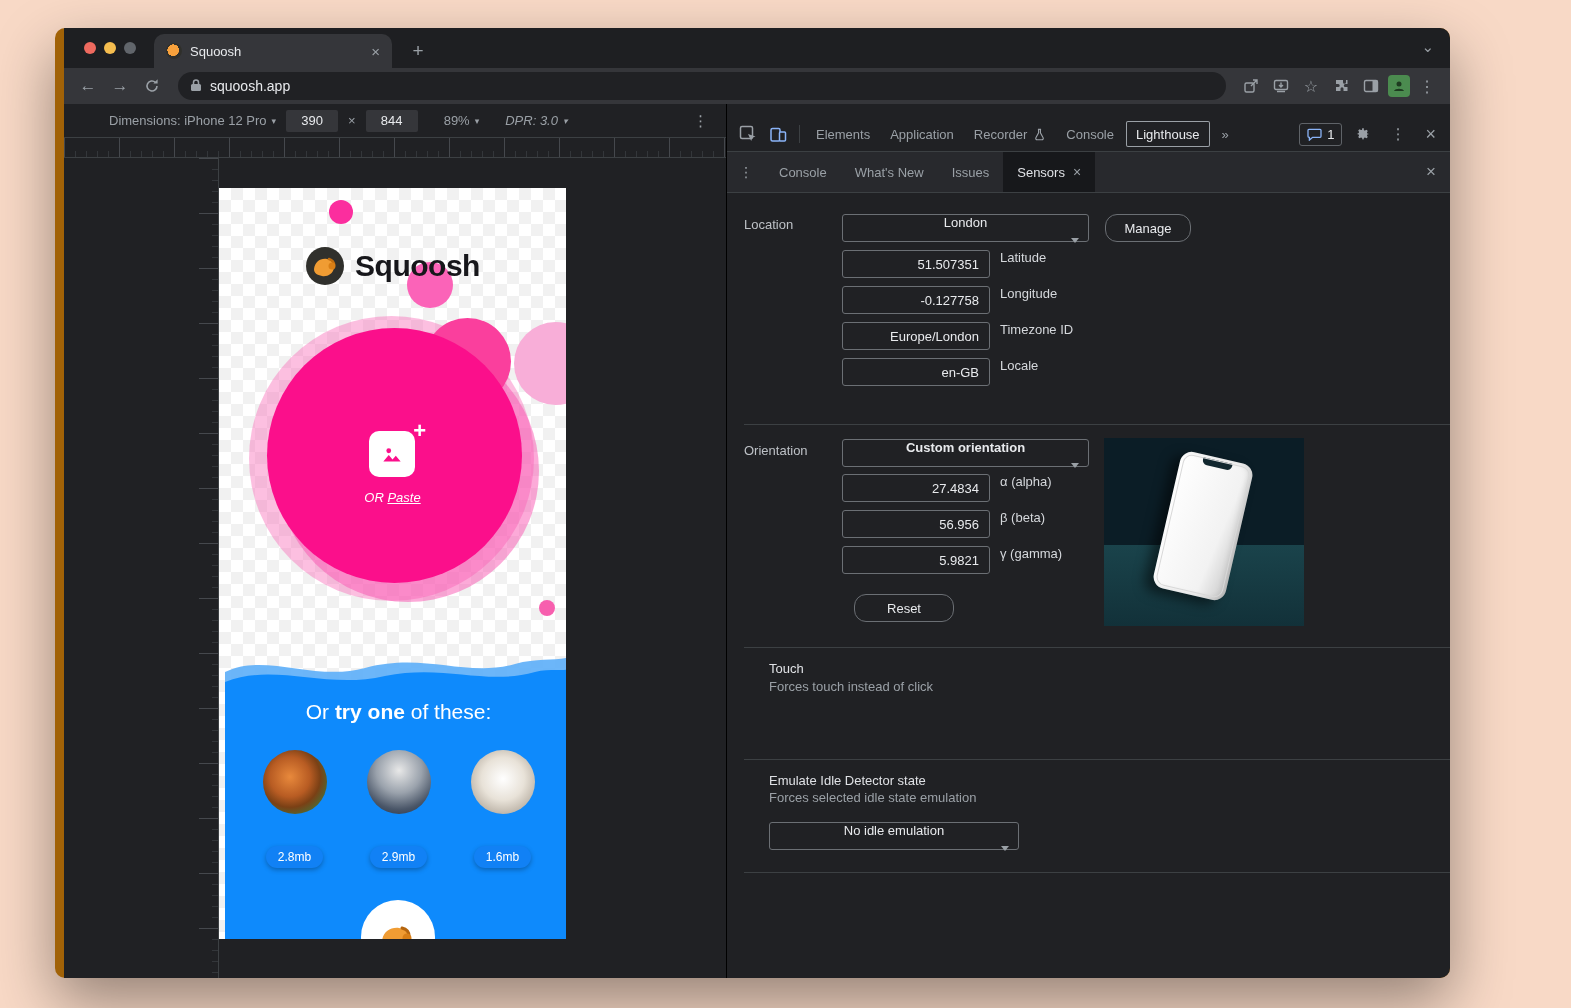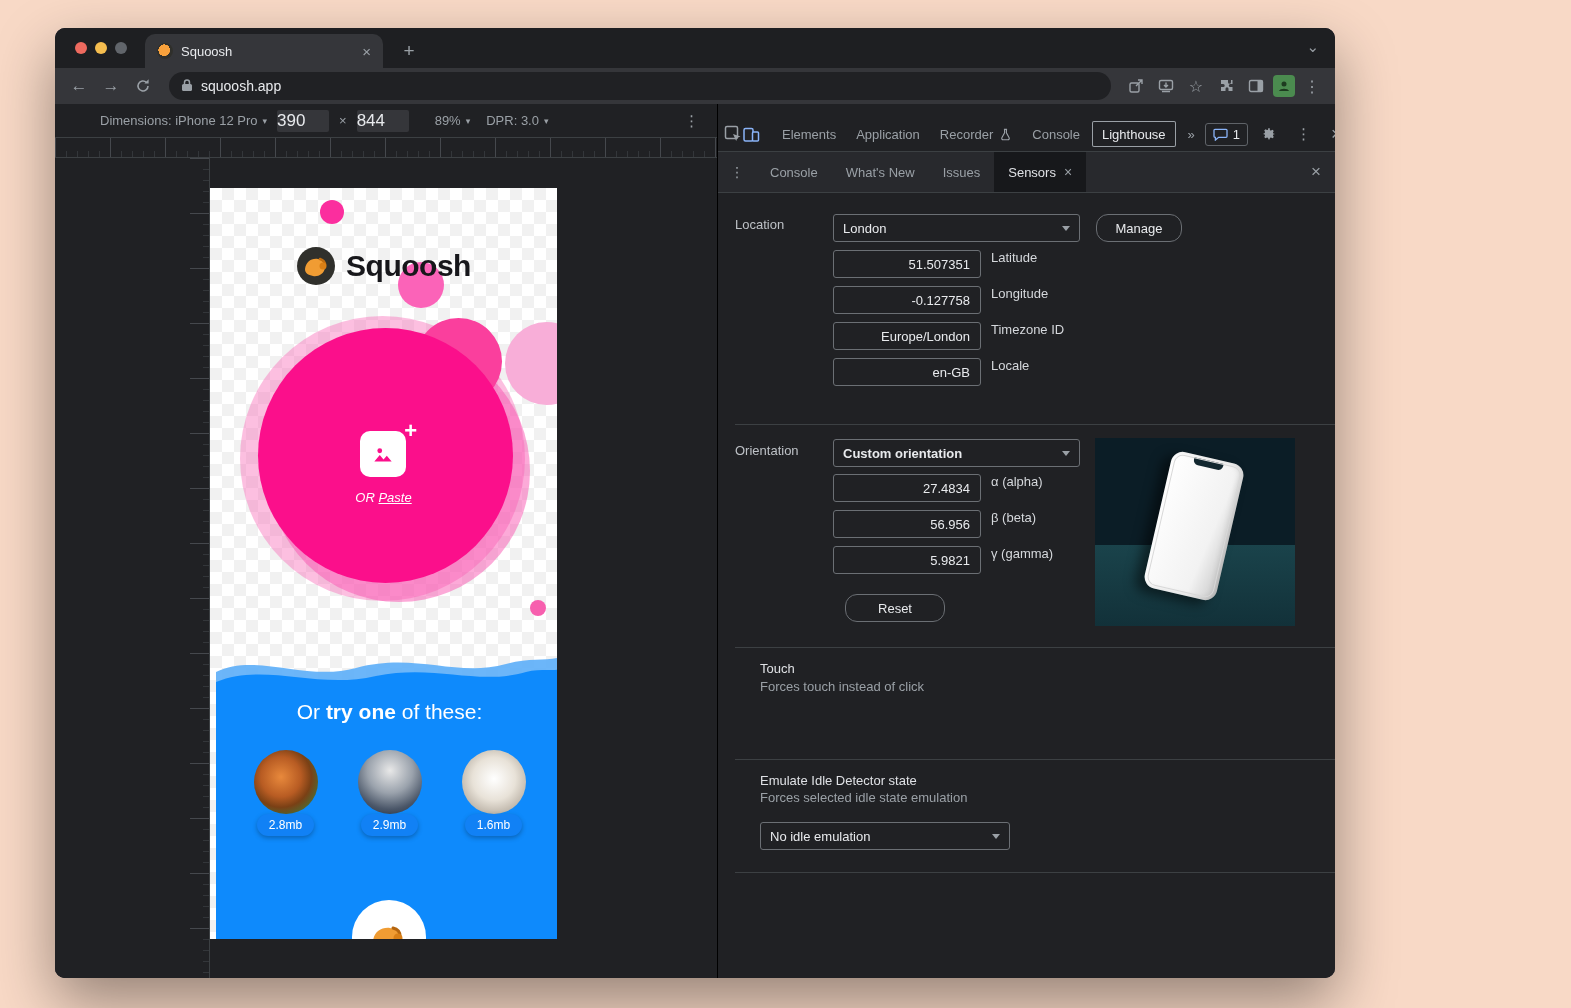--- a/index.html
+++ b/index.html
@@ -1,23 +1,23 @@
 <!DOCTYPE html>
 <html><head>
 <meta charset="utf-8">
 <style>
   * { margin:0; padding:0; box-sizing:border-box; }
   html,body { width:1571px; height:1008px; }
   body { font-family:"Liberation Sans", sans-serif; background:#f8d9c6; }
 
   .stage { position:relative; width:1571px; height:1008px; background:#f8d9c6; overflow:hidden; }
 
-  .window { position:absolute; left:55px; top:28px; width:1280px; height:950px; background:#0f172a;
+  .window { position:absolute; left:55px; top:28px; width:1395px; height:950px; background:#a16207;
             border-radius:10px; overflow:hidden; box-shadow:0 24px 60px rgba(0,0,0,.4);
-            display:flex; flex-direction:column; }
+            display:flex; flex-direction:column;padding-left:9px; }
 
   
   .titlebar { flex:0 0 40px; background:#1e1f22; position:relative; }
   .traffic { position:absolute; left:20px; top:14px; display:flex; gap:8px; }
   .light { width:12px; height:12px; border-radius:50%; }
   .light.red { background:#ee6a5f; }
   .light.yellow { background:#f5bd4f; }
   .light.gray { background:#61656b; }
   .tab { position:absolute; left:90px; bottom:0; width:238px; height:34px; background:#35363a;
          border-radius:10px 10px 0 0; display:flex; align-items:center; padding:0 12px; gap:8px;
@@ -44,24 +44,24 @@
   
   .content-row { flex:1; display:flex; min-height:0; }
   .left-pane { flex:0 0 663px; width:663px; display:flex; flex-direction:column;
                border-right:1px solid #000; background:#202124; }
   .right-pane { flex:1; display:flex; flex-direction:column; background:#202124; min-width:0; }
 
   
   .device-toolbar { flex:0 0 34px; border-bottom:1px solid #3c4043; display:flex; align-items:center;
                     gap:10px; padding:0 10px 0 45px; color:#9aa0a6; font-size:13px; }
   .dim-dd, .zoom-dd, .dpr-dd { display:flex; align-items:center; gap:5px; }
-  .zoom-dd { margin-left:16px; } .dpr-dd { margin-left:6px; }
+  .zoom-dd { margin-left:16px; } .dpr-dd { margin-left:16px;font-style:italic; }
   .caret { font-size:9px; color:#9aa0a6; }
   .dim-input { width:52px; height:22px; background:#35363a; border:none; border-radius:2px;
-               color:#e8eaed; font-size:17px; font-family:inherit; }
+               color:#e8eaed; text-align:center; font-size:13px; font-family:inherit; }
   .dt-more { margin-left:auto; font-size:15px; padding:0 8px; }
 
   
   .viewport-area { flex:1; position:relative; background:#202124; overflow:hidden; }
   .ruler-h { position:absolute; left:0; top:0; right:0; height:20px; border-bottom:1px solid #3c4043;
     background-image:
       repeating-linear-gradient(90deg,#45484d 0 1px,transparent 1px 55px),
       repeating-linear-gradient(90deg,#33363a 0 1px,transparent 1px 11px);
     background-size:100% 100%, 100% 7px; background-position:0 0, 0 13px;
     background-repeat:no-repeat, repeat-x; }
@@ -98,21 +98,21 @@
   .upload-plus { position:absolute; right:-11px; top:-13px; color:#fff; font-size:22px; font-weight:700; }
   .paste-line { position:absolute; top:302px; left:0; width:100%; text-align:center; color:#fff;
                 font-style:italic; font-size:13px; z-index:2; }
   .paste-link { text-decoration:underline; }
 
   .blue { position:absolute; left:6px; top:450px; width:100%; height:301px; z-index:2; }
   .wave { position:absolute; top:0; left:0; width:100%; height:60px; display:block; }
   .blue-fill { position:absolute; top:58px; left:0; right:0; bottom:0; background:#0e8afc; }
   .try-line { position:absolute; top:62px; width:100%; text-align:center; color:#fff; font-size:21px; z-index:2; }
   .samples { position:absolute; top:112px; width:100%; display:flex; justify-content:center; gap:40px; z-index:2; }
-  .sample { display:flex; flex-direction:column; align-items:center; gap:0; }
+  .sample { display:flex; flex-direction:column; align-items:center; gap:32px; }
   .sample-img { width:64px; height:64px; border-radius:50%; }
   .img-panda { background:radial-gradient(circle at 42% 42%, #e8893c 0%, #b85c23 38%, #7a4015 58%, #4e6b33 78%, #3a5527 100%); }
   .img-dog { background:radial-gradient(circle at 50% 32%, #e8e8e8 0%, #9aa2ac 42%, #4a5668 72%, #222c3a 100%); }
   .img-phone { background:radial-gradient(circle at 50% 45%, #ffffff 0%, #e8e2d8 45%, #b9b0a4 78%, #8d857a 100%); }
   .badge { height:22px; padding:0 12px; border-radius:11px; background:#1181f5; color:#fff; font-size:12px;
            display:flex; align-items:center; box-shadow:0 2px 5px rgba(0,0,0,.28); }
   .bottom-logo { position:absolute; left:136px; top:262px; width:74px; height:74px; border-radius:50%;
                  background:#fff; z-index:3; display:flex; align-items:center; justify-content:center; }
 
   
@@ -136,21 +136,21 @@
   .drawer-tab.active { background:#17181b; color:#dfe1e5; }
   .drawer-tab .x { color:#9aa0a6; font-size:14px; }
   .drawer-right-x { margin-left:auto; padding:0 14px; font-size:17px; }
 
   
   .dt-content { flex:1; position:relative; color:#dfe1e5; font-size:13px; overflow:hidden; }
   .lbl { position:absolute; color:#bdc1c6; }
   .lbl-location { left:17px; top:24px; }
   .lbl-orientation { left:17px; top:250px; }
   .sel { position:absolute; height:28px; background:#202124; border:1px solid #6b6f74; border-radius:3px;
-         color:#e8eaed; display:flex; align-items:center; padding:0 9px; gap:8px; }
+         color:#e8eaed; display:flex; align-items:center; padding:0 9px; gap:8px;flex-direction:column; }
   .sel-caret { margin-left:auto; width:0; height:0; border-left:4px solid transparent;
                border-right:4px solid transparent; border-top:5px solid #9aa0a6; }
   .sel-loc { left:115px; top:21px; width:247px; }
   .sel-ori { left:115px; top:246px; width:247px;font-weight:bold; }
   .sel-touch { left:42px; top:518px; width:250px; }
   .sel-idle { left:42px; top:629px; width:250px; }
   .btn { position:absolute; height:28px; background:#202124; border:1px solid #6b6f74; border-radius:12px;
          color:#e8eaed; display:flex; align-items:center; justify-content:center; font-size:13px;
          font-family:inherit; }
   .btn-manage { left:378px; top:21px; width:86px; }

